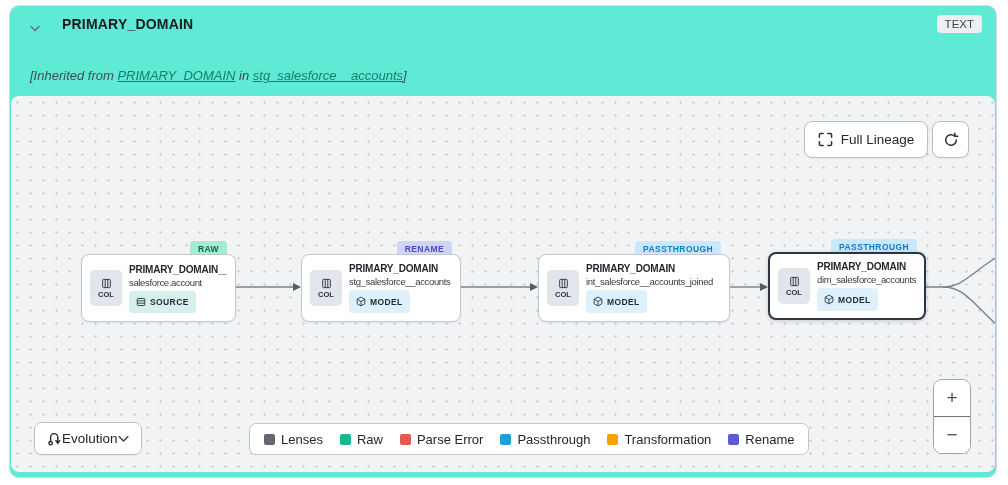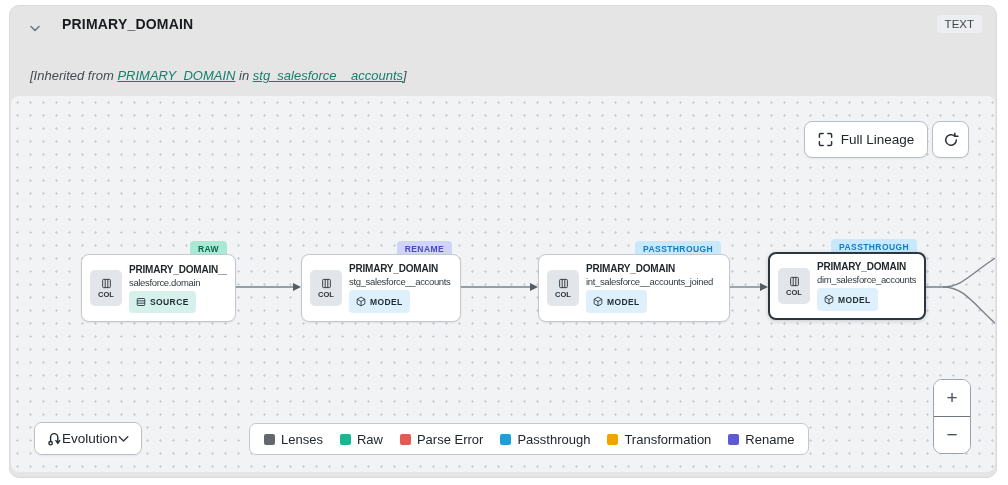--- a/index.html
+++ b/index.html
@@ -1,19 +1,19 @@
 <!DOCTYPE html>
 <html style="--link: #12806d; --tag-raw-bg: #a7e9d2; --tag-raw-text: #0d6450; --tag-rename-bg: #d0d3fa; --tag-rename-text: #4649c5; --tag-passthrough-bg: #c9e8fb; --tag-passthrough-text: #0f7fc4; --source-badge-bg: #d6f0ec; --model-badge-bg: #def0fb; --lenses-bg: #16574e; --canvas-bg: #f1f3f5; --edge: #7b828a;"><head>
 <meta charset="utf-8">
 <style>
   * { box-sizing: border-box; margin: 0; padding: 0; }
   html,body { width:1008px; height:485px; background:#fff; font-family:"Liberation Sans",sans-serif; overflow:hidden; }
 
   .card { position:absolute; left:9px; top:5px; width:988px; height:473px;
-          background:#e5e5e5; border:1px solid #d7dbdf; border-radius:10px; }
+          background:#5eead4; border:1px solid #d7dbdf; border-radius:10px; }
 
   
   .hdr-chevron { position:absolute; left:14px; top:12px; width:22px; height:20px; display:flex; align-items:center; justify-content:center; cursor:pointer; }
   .hdr-title { position:absolute; left:52px; top:10px; font-size:14px; font-weight:700; color:#181c21; letter-spacing:.2px; }
   .type-badge { position:absolute; right:14px; top:9px; background:#eceef1; color:#3e464e; font-size:11.5px; padding:3px 8px; border-radius:4px; }
   .desc { position:absolute; left:20px; top:37px; font-size:14px; font-style:italic; color:#21272d; }
   .desc .code { font-family:"DejaVu Sans Mono",monospace; font-weight:700; font-size:12px; }
   .inherited { position:absolute; left:20px; top:62px; font-size:13px; font-style:italic; color:#414b55; }
   .inherited .lnk { color:var(--link,#12806d); text-decoration:underline; cursor:pointer; }
 
@@ -120,21 +120,21 @@
     <div class="node-box">
       <div class="col-chip">
         <svg width="11" height="11" viewBox="0 0 12 12" fill="none" stroke="#2b323a" stroke-width="1">
           <rect x="1.8" y="1.5" width="8.4" height="9" rx="1"></rect>
           <path d="M4.6 1.5 V10.5 M7.4 1.5 V10.5"></path>
         </svg>
         <span class="col-label">COL</span>
       </div>
       <div class="node-text">
         <div class="node-title">PRIMARY_DOMAIN__C</div>
-        <div class="node-subtitle">salesforce.domain</div>
+        <div class="node-subtitle">salesforce.account</div>
         <div class="node-badge badge-source">
           <svg class="ic-source" width="10" height="10" viewBox="0 0 12 12" fill="none" stroke="#1f2b33" stroke-width="1">
             <rect x="1.5" y="1.8" width="9" height="8.4" rx="1"></rect>
             <path d="M1.5 4.6 H10.5 M1.5 7.4 H10.5"></path>
           </svg>
 
           <span class="badge-label">SOURCE</span>
         </div>
       </div>
     </div>

